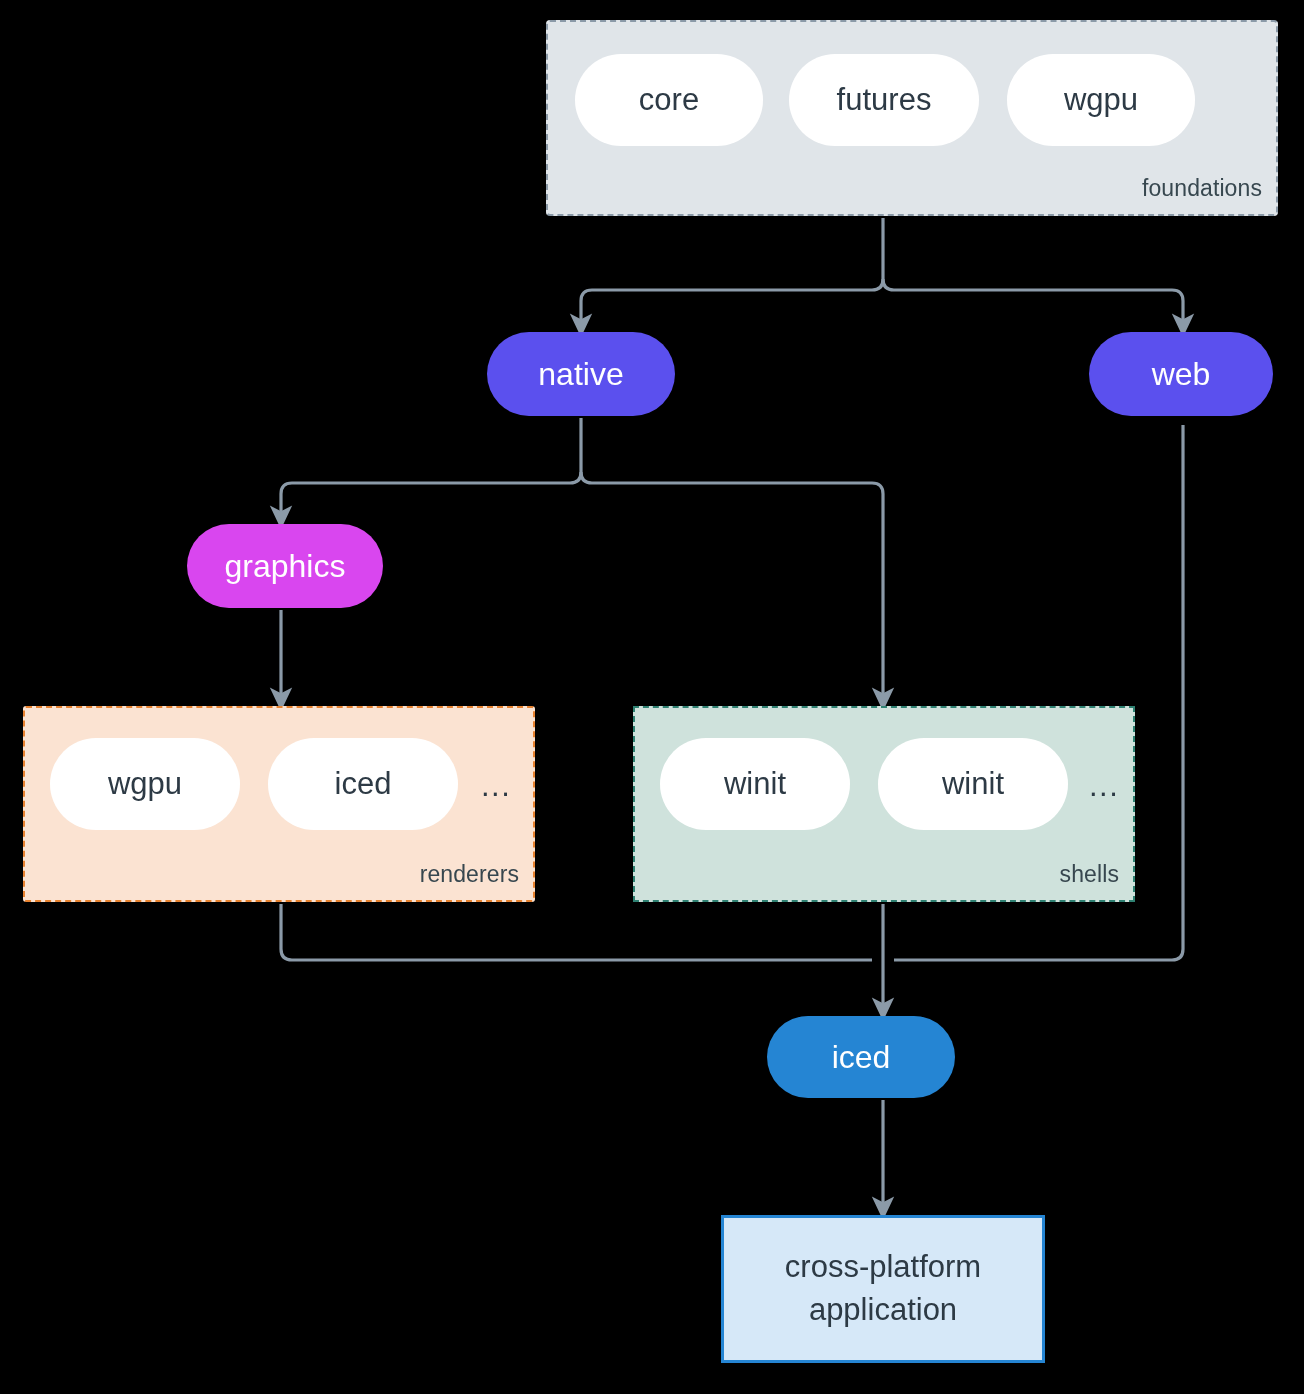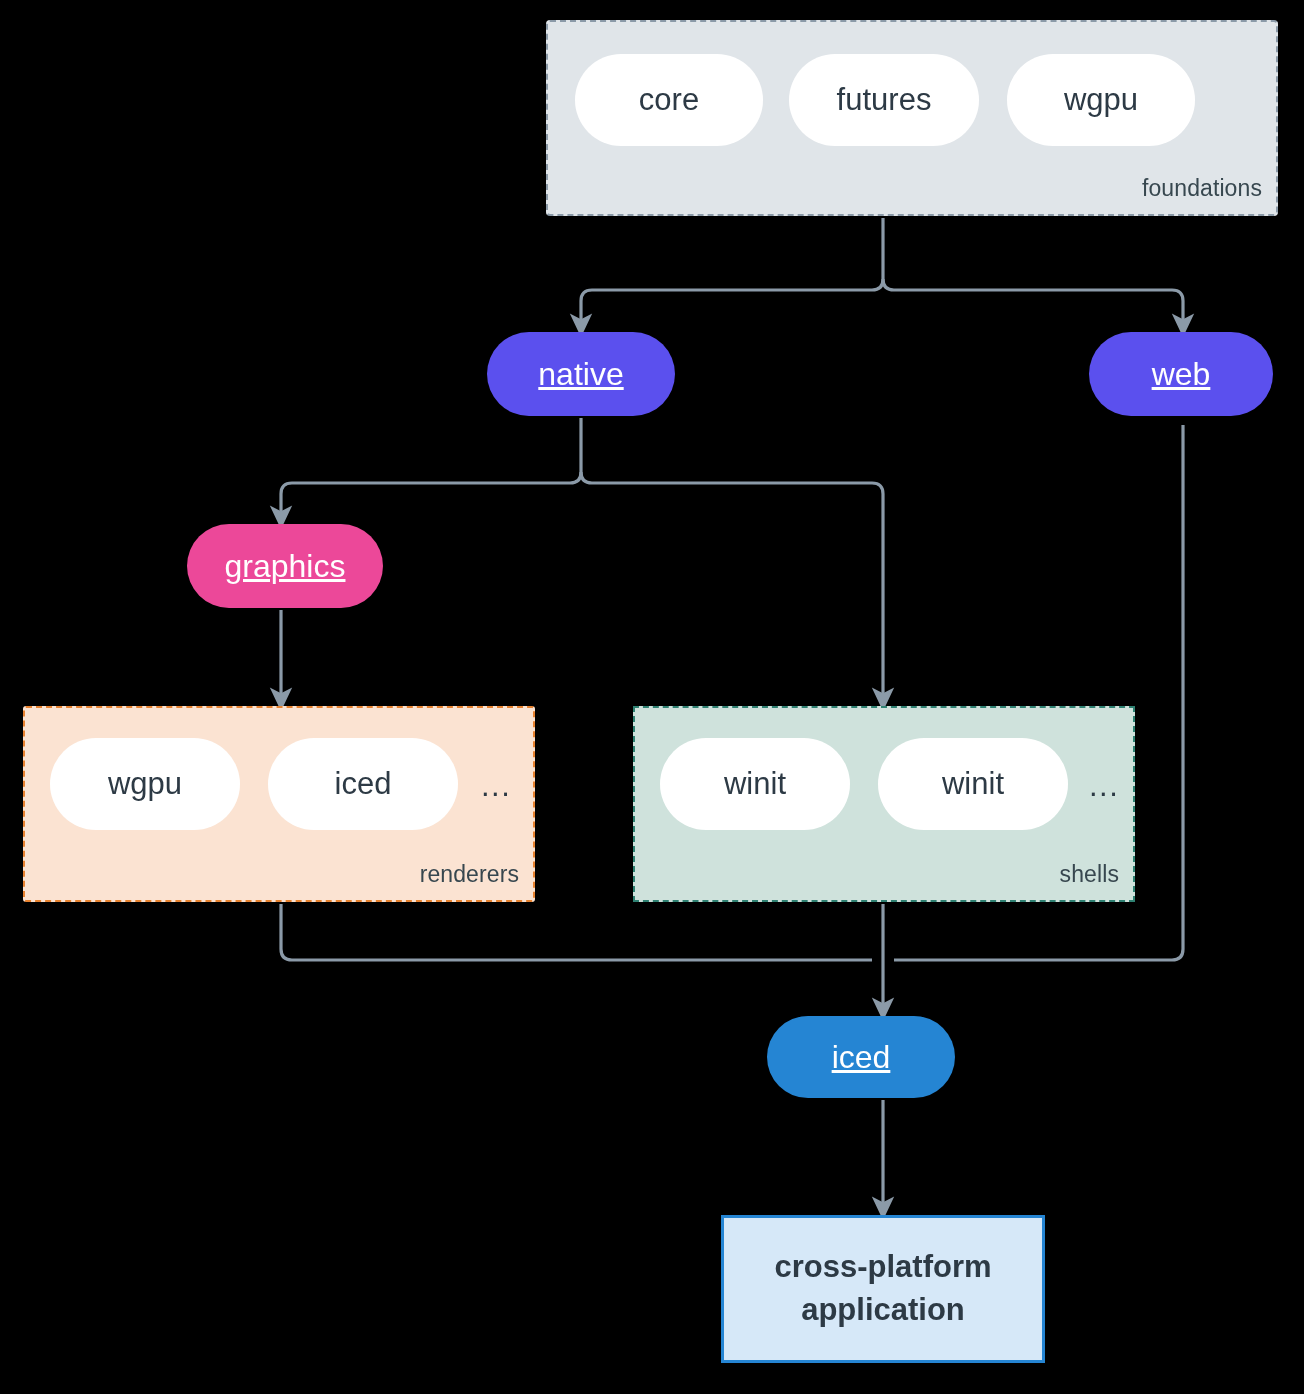--- a/index.html
+++ b/index.html
@@ -84,43 +84,41 @@
   
   .node {
     position: absolute;
     display: flex;
     align-items: center;
     justify-content: center;
     border-radius: 50px;
     color: #ffffff;
     font-size: 32px;
     box-sizing: border-box;
-    text-decoration: underline;
   }
   .node-native { left: 487px; top: 332px; width: 188px; height: 84px; background: #5b50ee; }
   .node-web    { left: 1089px; top: 332px; width: 184px; height: 84px; background: #5b50ee; }
-  .node-graphics { left: 187px; top: 524px; width: 196px; height: 84px; background: #ec4899; }
+  .node-graphics { left: 187px; top: 524px; width: 196px; height: 84px; background: #d946ef; }
   .node-iced   { left: 767px; top: 1016px; width: 188px; height: 82px; background: #2585d3; }
 
   
   .terminal {
     position: absolute;
     left: 721px; top: 1215px;
     width: 324px; height: 148px;
     background: #d6e8f8;
     border: 3px solid #2585d3;
     display: flex;
     flex-direction: column;
     align-items: center;
     justify-content: center;
     color: #2d3a45;
     font-size: 31px;
     line-height: 1.38;
     box-sizing: border-box;
-    font-weight: bold;
   }
 </style>
 </head>
 <body>
 
 <div id="diagram">
 
   <svg id="connectors" viewBox="0 0 1304 1394" width="1304" height="1394">
     <defs>
       <marker id="arrowhead" markerWidth="9" markerHeight="9" refX="4.2" refY="4.5" orient="auto" markerUnits="strokeWidth">

